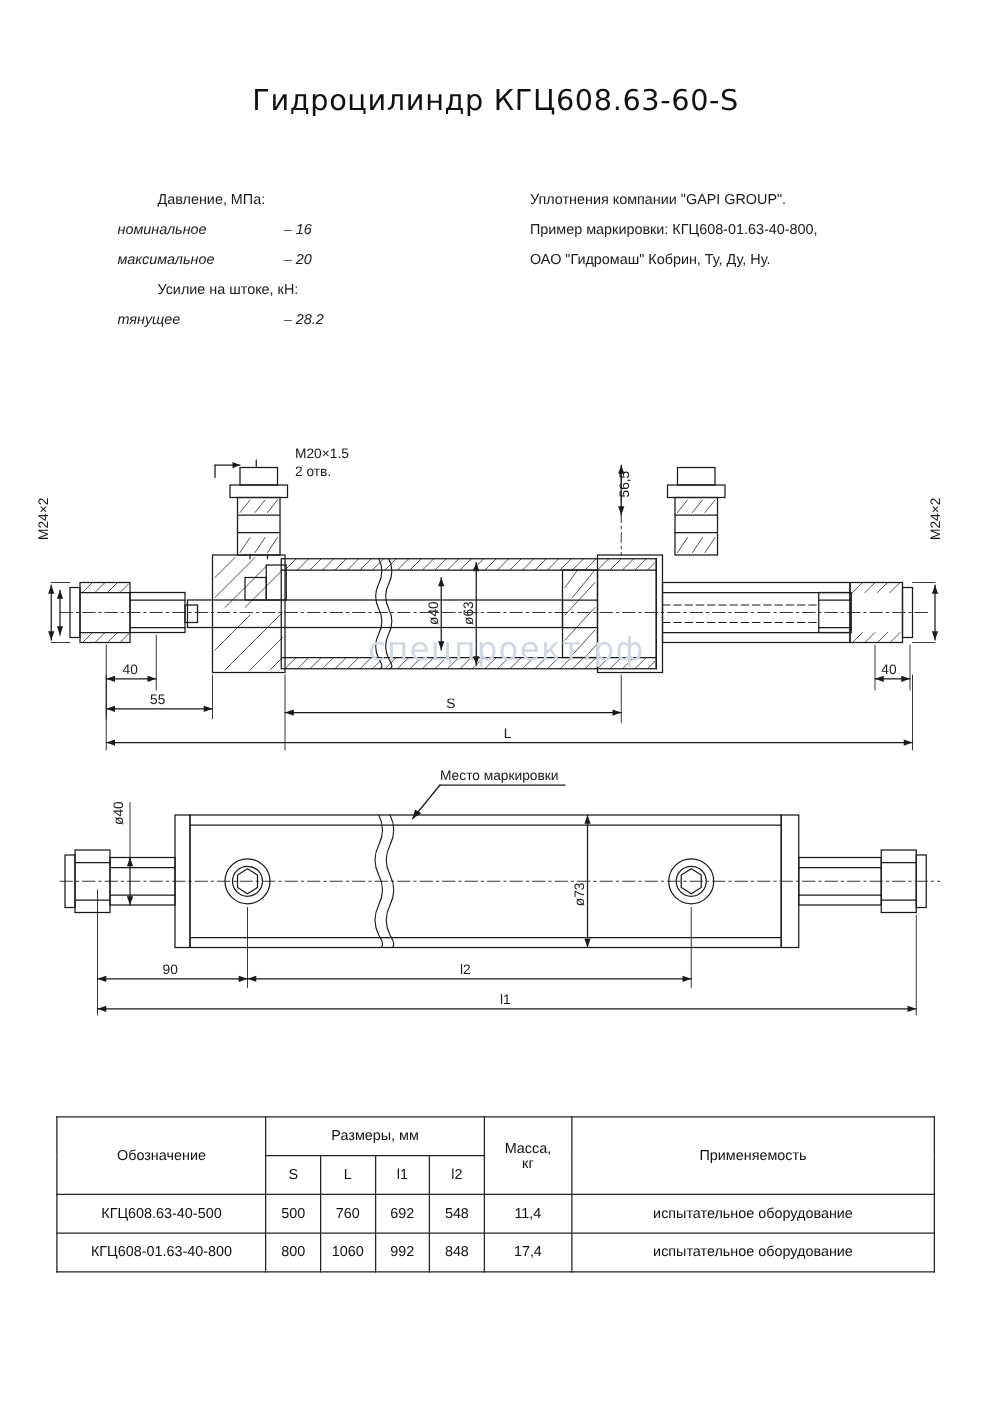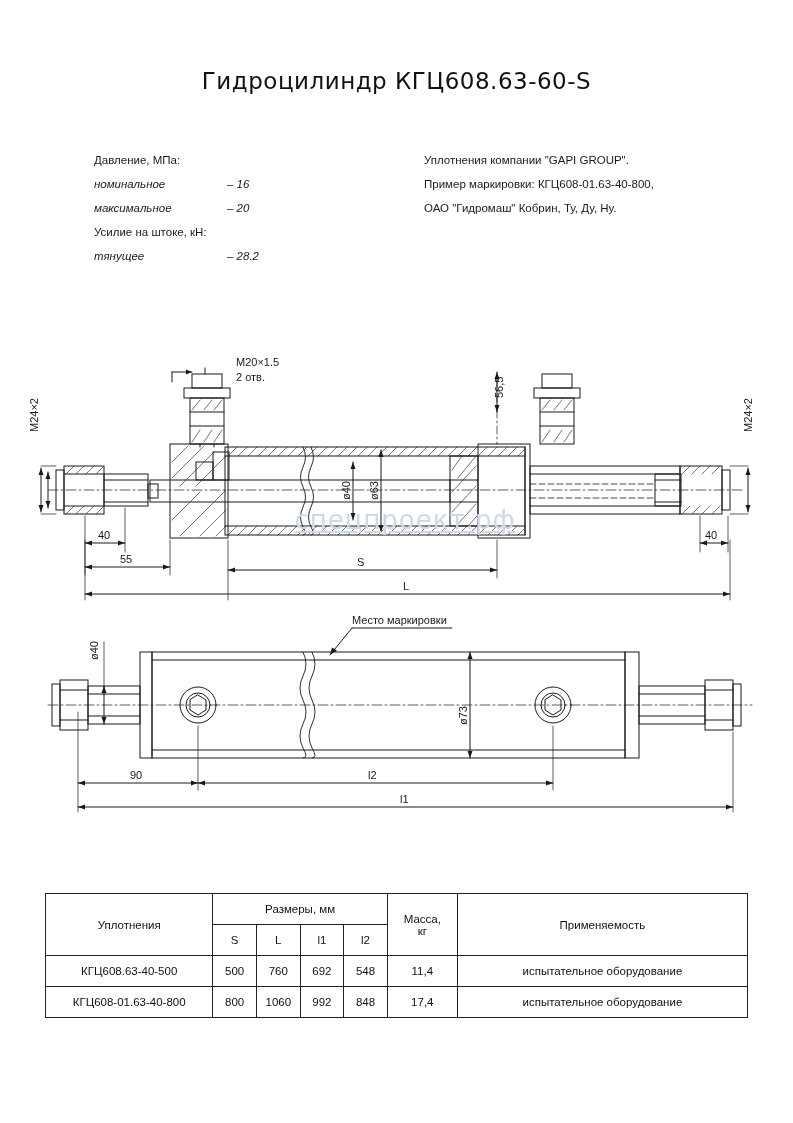--- a/index.html
+++ b/index.html
@@ -38,21 +38,21 @@
     line-height: 24px;
   }
   .specs .row {
     position: relative;
     width: 200px;
     height: 24px;
     font-style: italic;
   }
   .specs .row .lbl { position: absolute; left: 0; top: 0; }
   .specs .row .val { position: absolute; left: 133px; top: 0; text-align: center; }
-  .specs .hdr { font-size: 11.5px; }
+  .specs .hdr { font-size: 11.5px; margin-left: 32px; }
   .notes {
     position: absolute;
     top: 148px;
     left: 424px;
     font-size: 11.5px;
     line-height: 24px;
   }
   .notes div { white-space: nowrap; }
 
   svg.dwg {
@@ -66,21 +66,20 @@
     position: absolute;
     top: 505px;
     left: 195px;
     width: 420px;
     text-align: center;
     font-size: 26px;
     color: #cfd9e6;
     letter-spacing: 1px;
     font-family: "DejaVu Sans", sans-serif;
     pointer-events: none;
-    text-decoration: underline;
   }
 
   
   table.spec-table {
     position: absolute;
     left: 45px;
     top: 893px;
     width: 703px;
     border-collapse: collapse;
     font-size: 11.5px;
@@ -473,21 +472,21 @@
       <text x="368" y="779">l2</text>
       <text x="400" y="803">l1</text>
     </g>
   </svg>
 
   <div class="watermark">спецпроект.рф</div>
 
   <table class="spec-table">
     <tbody>
         <tr>
-      <td class="t-design" rowspan="2">Уплотнения</td>
+      <td class="t-design" rowspan="2">Обозначение</td>
       <td colspan="4">Размеры, мм</td>
       <td class="t-mass" rowspan="2">
         <div>Масса,</div>
         <div>кг</div>
       </td>
       <td class="t-apply" rowspan="2">Применяемость</td>
     </tr>
     <tr>
       <td class="t-num">S</td>
       <td class="t-num">L</td>

